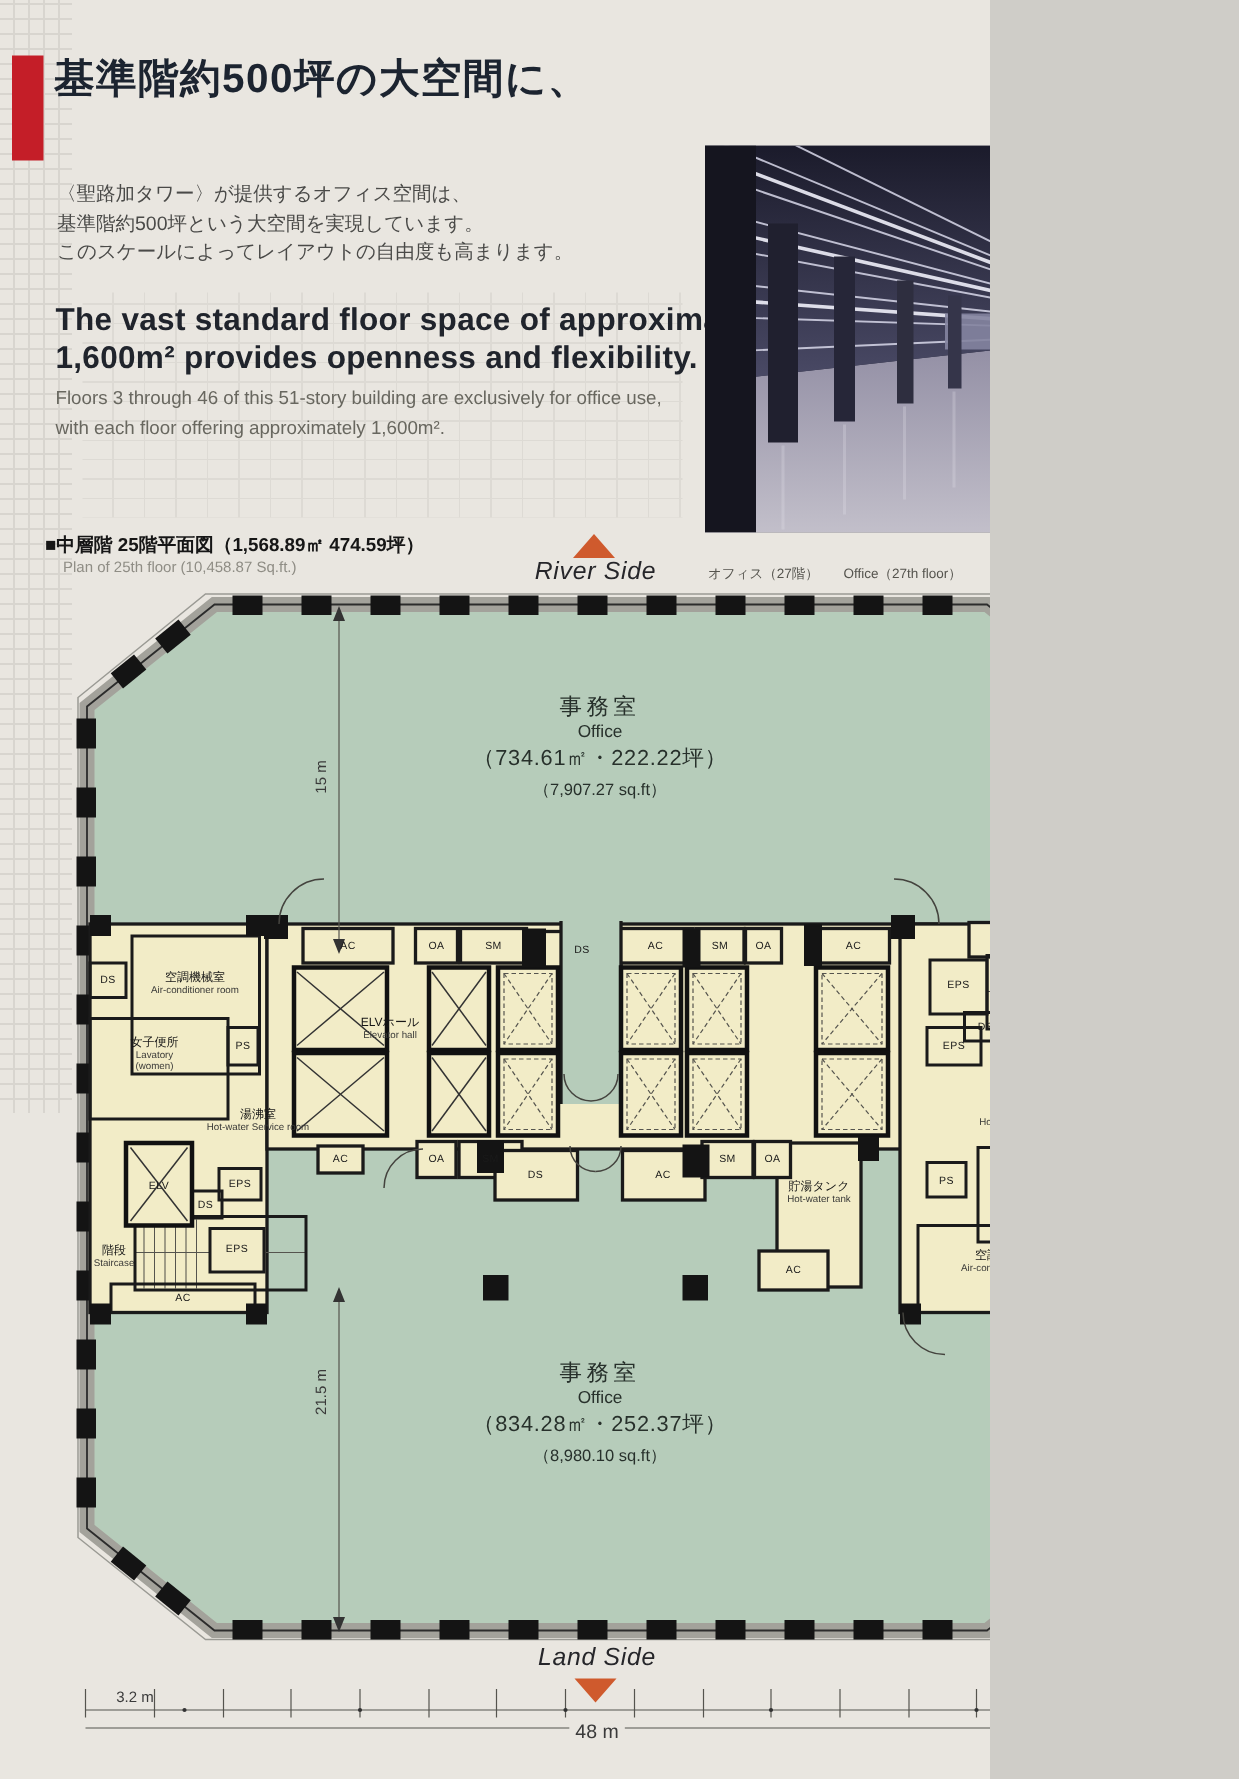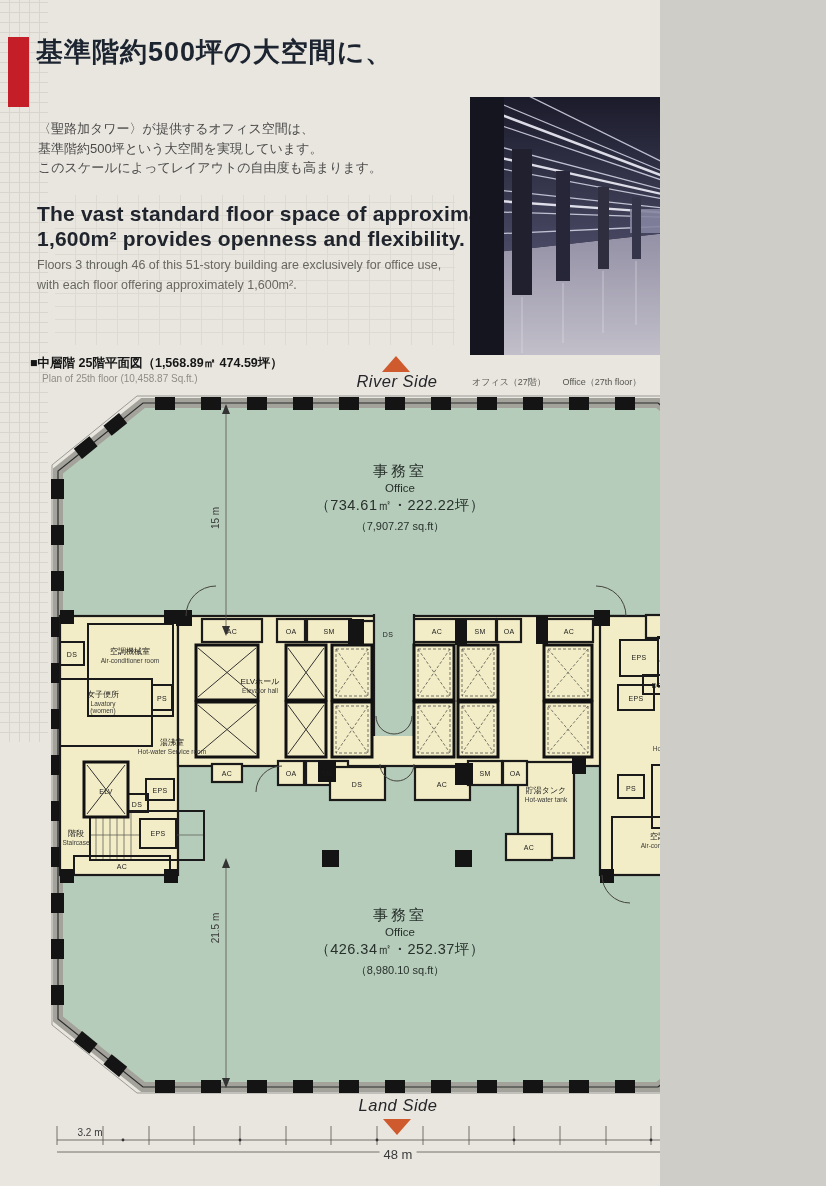--- a/index.html
+++ b/index.html
@@ -435,21 +435,21 @@
 
   <div class="office-label" style="left:400px;top:462px">
     <div class="jp">事務室</div>
     <div class="en">Office</div>
     <div class="area">（734.61㎡・222.22坪）</div>
     <div class="sqft">（7,907.27 sq.ft）</div>
   </div>
   <div class="office-label" style="left:400px;top:906px">
     <div class="jp">事務室</div>
     <div class="en">Office</div>
-    <div class="area">（426.34㎡・252.37坪）</div>
+    <div class="area">（834.28㎡・252.37坪）</div>
     <div class="sqft">（8,980.10 sq.ft）</div>
   </div>
 
   <div class="rl" style="left:130px;top:656px">
     <div class="jp">空調機械室</div>
       <div class="en">Air-conditioner room</div>
     </div>
   <div class="rl" style="left:103px;top:703px">
     <div class="jp">女子便所</div>
       <div class="en">Lavatory</div>

